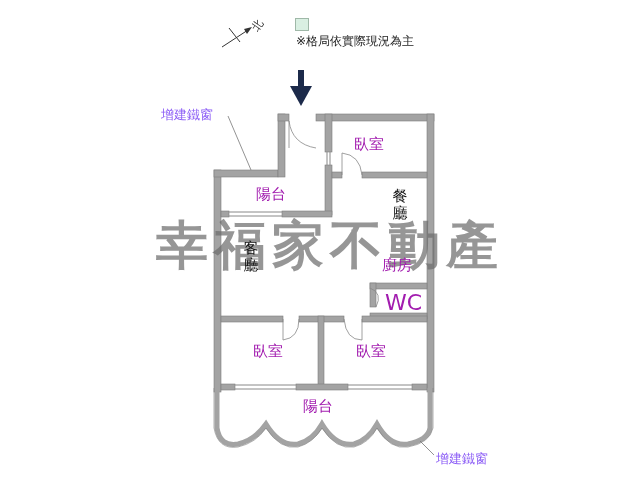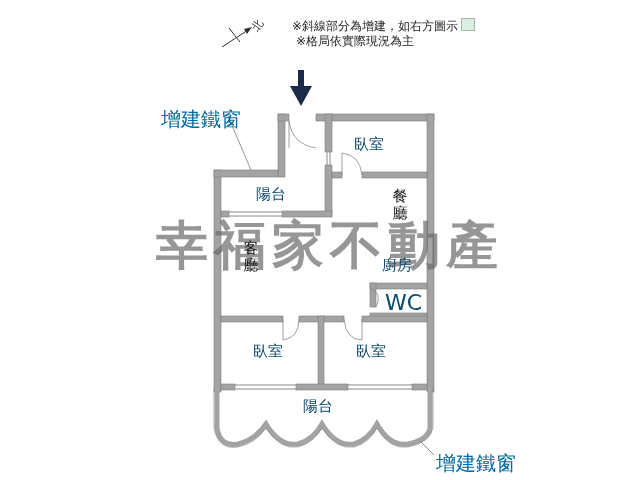--- a/index.html
+++ b/index.html
@@ -1,30 +1,30 @@
 <!DOCTYPE html>
 <html><head>
 <meta charset="utf-8">
 <style>
   html, body { margin:0; padding:0; background:#ffffff; }
   body { width:640px; height:480px; position:relative; overflow:hidden; font-family:"DejaVu Sans", sans-serif; }
   .abs { position:absolute; }
   .note { font-size:12px; color:#222; line-height:15px; white-space:nowrap; }
   .legend-box { display:inline-block; width:12px; height:11px; background:#d9efe2; border:1px solid #9fb8a8; vertical-align:-1px; margin-left:3px; }
-  .label { font-size:15px; color:#0c4a6e; white-space:nowrap; }
+  .label { font-size:15px; color:#a21caf; white-space:nowrap; }
   .vlabel { font-size:15px; color:#111; width:16px; line-height:17px; text-align:center; word-break:break-all; }
-  .callout { font-size:20px; color:#0369a1; white-space:nowrap; }
+  .callout { font-size:13px; color:#8b5cf6; white-space:nowrap; }
   .watermark { font-size:52px; font-weight:bold; color:rgba(110,110,110,0.72); letter-spacing:6px; white-space:nowrap; font-family:"DejaVu Sans", sans-serif; }
   svg { position:absolute; left:0; top:0; }
 </style>
 </head>
 <body>
 
 <div class="abs note" style="left:292px; top:18px;">
-  <span>※斜線部分為增建，如右方圖示</span><span class="legend-box"></span>
+  <span class="legend-box"></span>
 </div>
 <div class="abs note" style="left:296px; top:34px;">※格局依實際現況為主</div>
 
 <svg width="640" height="480" viewBox="0 0 640 480">
 
   <g>
     <line x1="222" y1="47" x2="248" y2="30" stroke="#333" stroke-width="1"></line>
     <line x1="229" y1="28" x2="240" y2="42" stroke="#333" stroke-width="1"></line>
     <polygon points="252,27 244,29 247,34" fill="#333"></polygon>
   </g>

